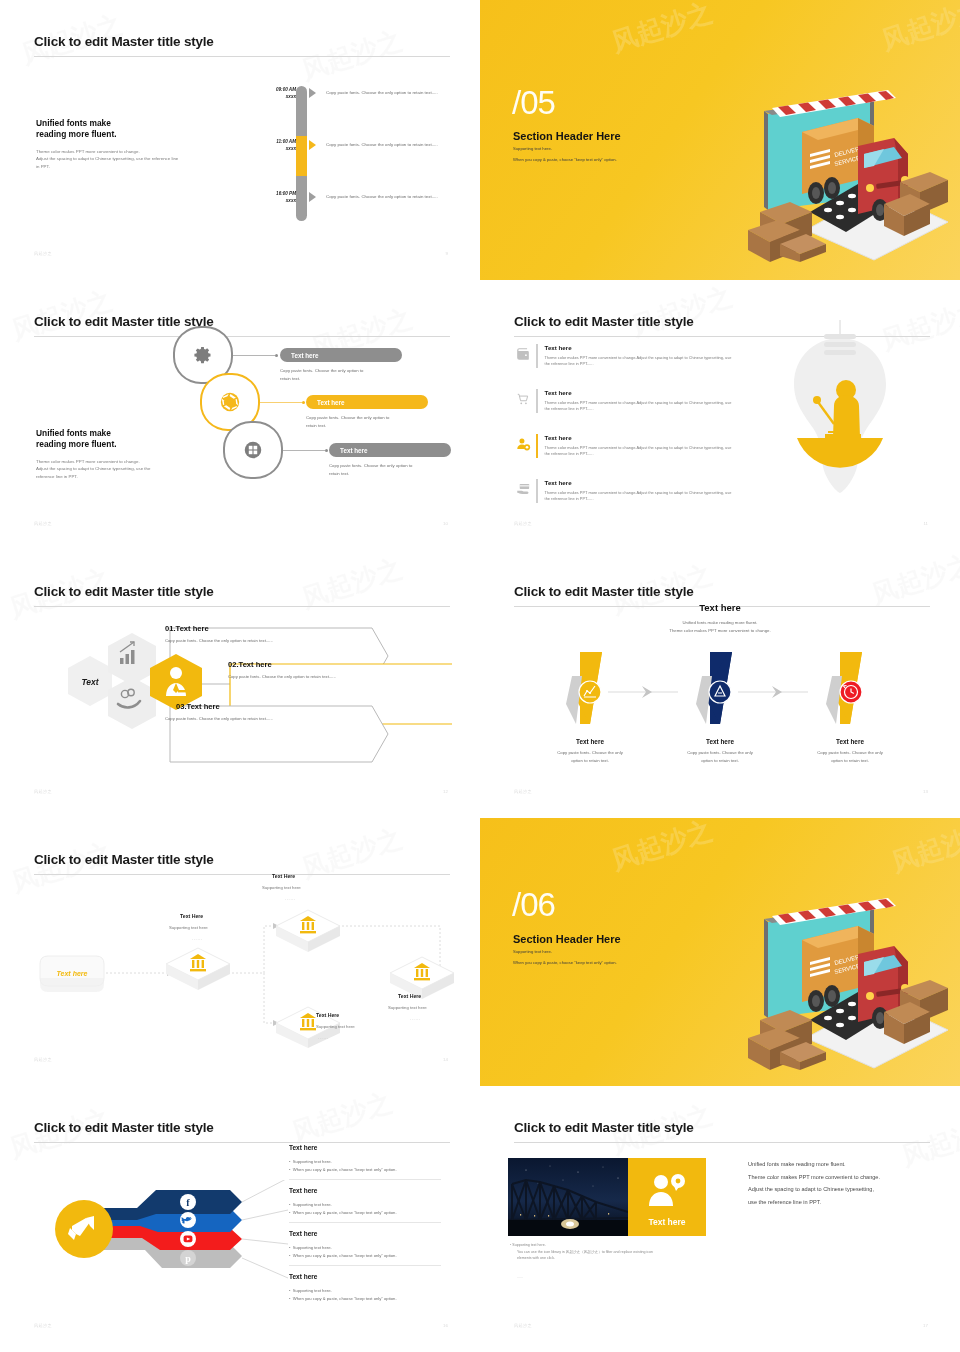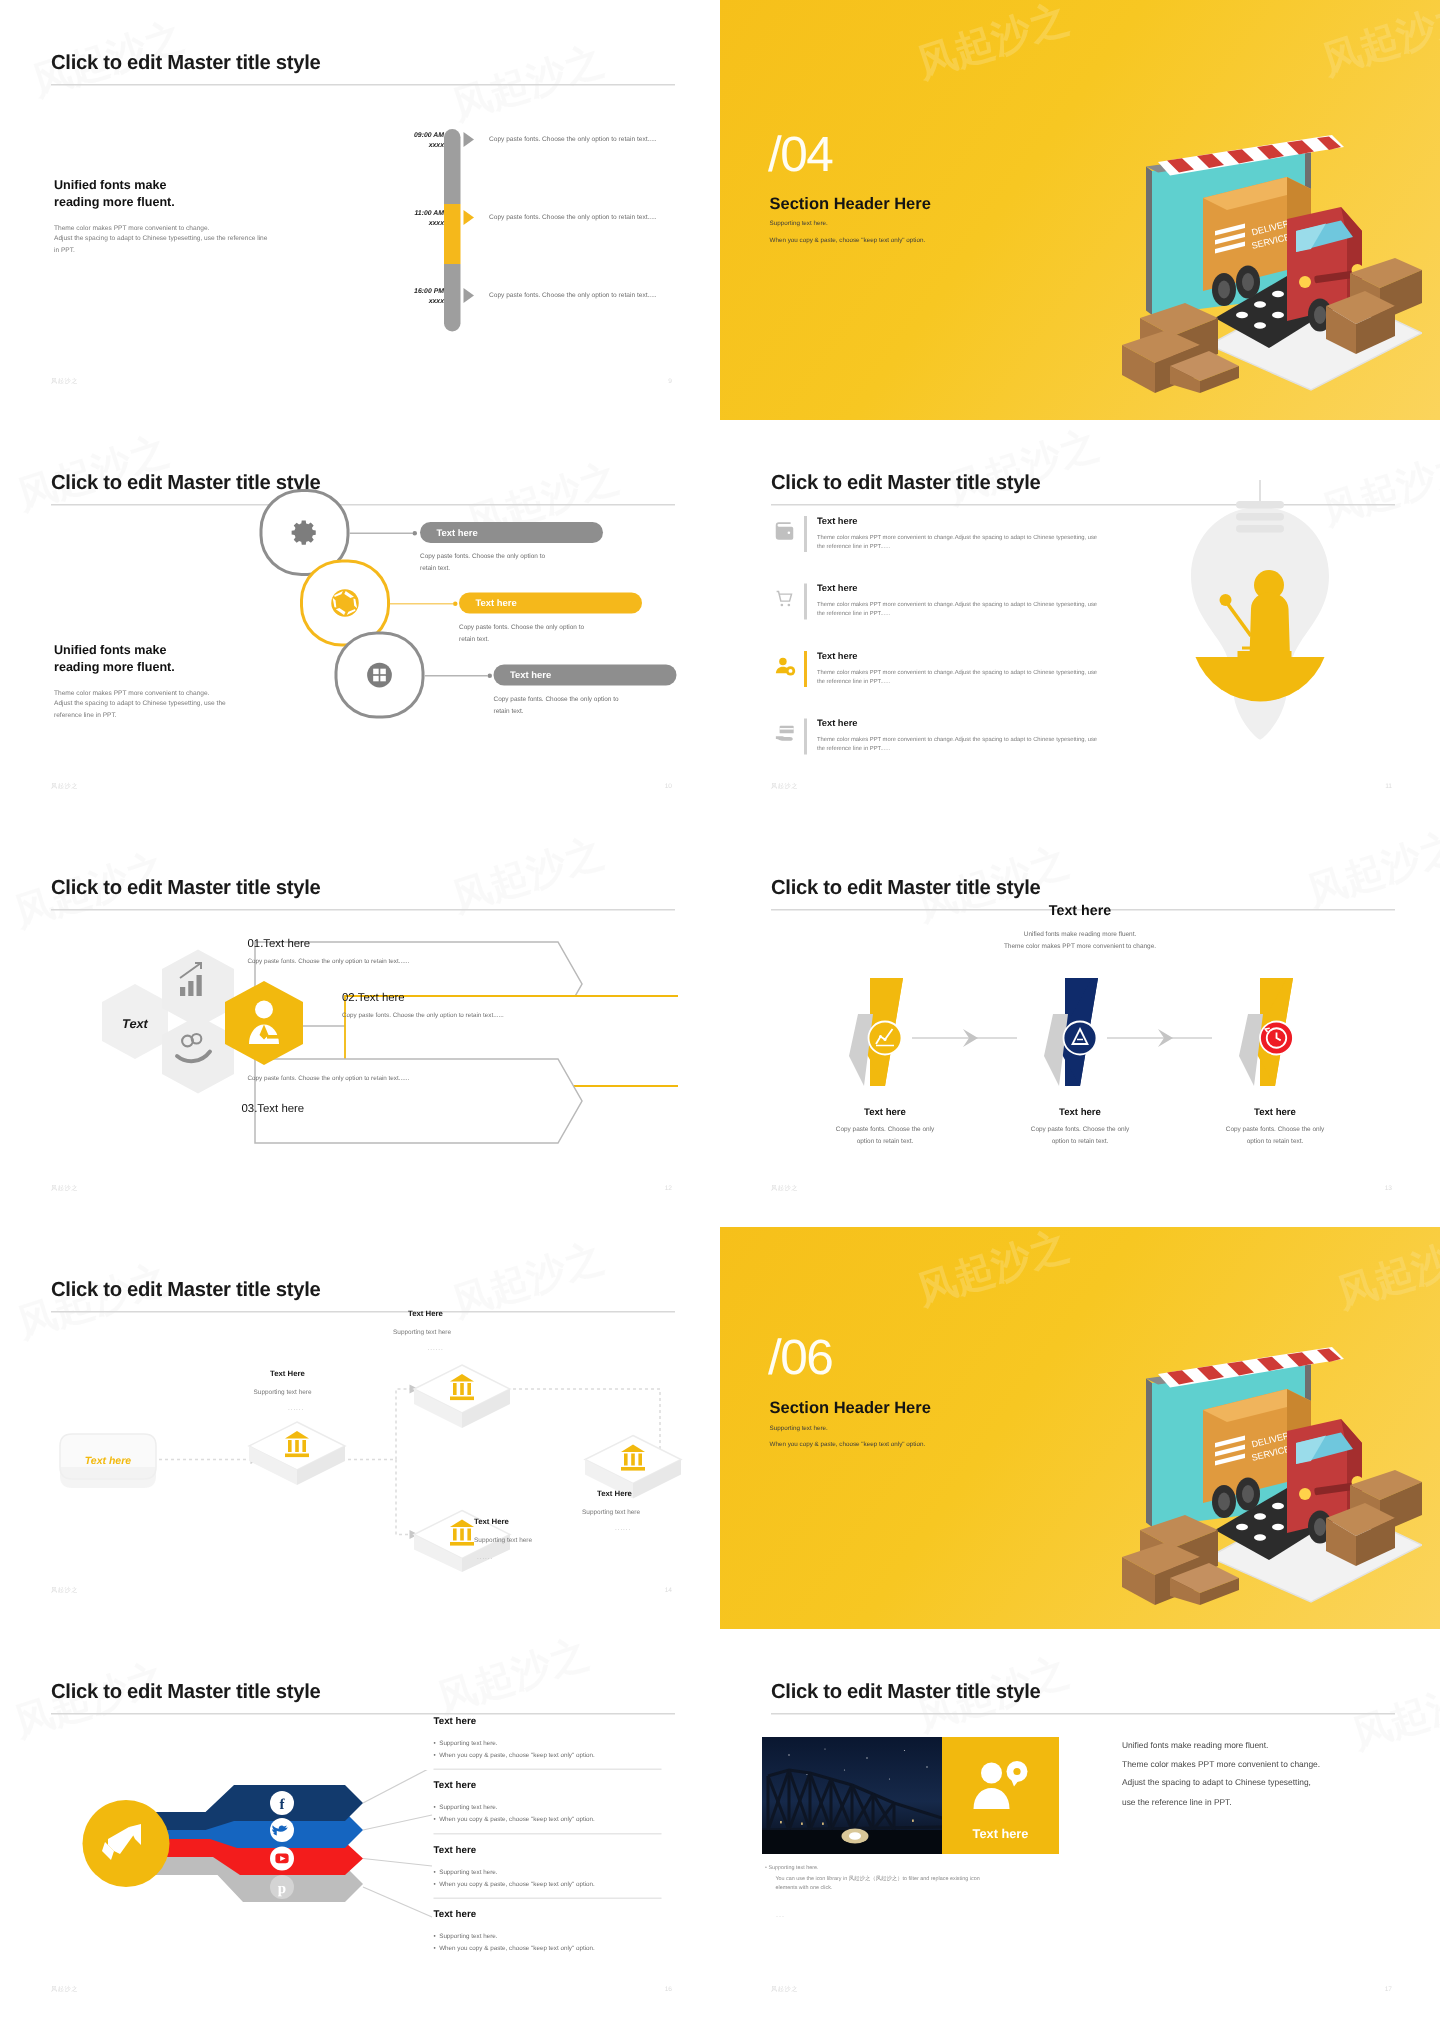--- a/index.html
+++ b/index.html
@@ -54,21 +54,21 @@
   .conn.y { background:#F8D071; }
   .conn-dot { position:absolute; width:3px; height:3px; border-radius:50%; background:#8e8e8e; }
 
   
   .li { position:absolute; display:flex; }
   .li-ic { width:26px; display:flex; align-items:flex-start; justify-content:center; padding-top:3px; }
   .li-bar { width:1.6px; background:#cfcfcf; margin-right:7px; }
   .li-bar.y { background:#F5B81B; }
   .li-h { font-size:6.2px; font-weight:bold; color:#141414; }
   .li-p { margin-top:3.5px; font-size:3.9px; color:#7d7d7d; line-height:1.75; width:192px; }
-  .ab-h { position:absolute; font-size:7.6px; font-weight:normal; color:#111;text-align:center; }
+  .ab-h { position:absolute; font-size:7.6px; font-weight:bold; color:#111;text-align:center; }
   .ab-p { position:absolute; font-size:4.2px; color:#6e6e6e; }
 
   
   .flagcol { position:absolute; width:120px; text-align:center; }
   .flagcol .fh { font-size:6.4px; font-weight:bold; color:#111; }
   .flagcol .fp { margin-top:4px; font-size:4.3px; color:#6e6e6e; line-height:1.8; padding:0 16px; }
 
   
   .node-h { position:absolute; font-size:5.2px; font-weight:bold; color:#1a1a1a; }
   .node-p { position:absolute; font-size:4.3px; color:#777; }
@@ -130,21 +130,21 @@
       </div>
 
       <div class="footer-brand">风起沙之</div>
       <div class="footer-num">9</div>
     </div>
   </div>
 
   <div class="slide sec">
     <div class="wm" style="left:130px;top:10px;color:#fff;opacity:.18;">风起沙之</div>
     <div class="wm" style="left:400px;top:8px;color:#fff;opacity:.15;">风起沙之</div>
-    <div class="num" style="top:86px;">/04</div>
+    <div class="num" style="top:86px;">/05</div>
     <div class="hd" style="top:130px;">Section Header Here</div>
     <div class="sub1" style="top:146px;">Supporting text here.</div>
     <div class="sub2" style="top:157px;">When you copy &amp; paste, choose "keep text only" option.</div>
 
     <svg class="truck-wrap" style="left:218px;top:62px;" width="250" height="200" viewBox="0 0 250 200">
 
       <path d="M108 168 L182 128 L250 160 L176 198 Z" fill="#f2f2f2"></path>
       <path d="M108 168 L182 128 L250 160 L176 198 Z" fill="none" stroke="#e2e2e2"></path>
 
       <path d="M70 52 L172 38 L172 135 L70 148 Z" fill="#5fd0cf"></path>
@@ -422,21 +422,21 @@
           <rect x="14" y="24" width="8" height="2.4" fill="#F2B90E"></rect>
         </g>
       </svg>
 
       <div class="ab-h" style="left:165px;top:66px;">01.Text here</div>
       <div class="ab-p" style="left:165px;top:80px;">Copy paste fonts. Choose the only option to retain text......</div>
 
       <div class="ab-h" style="left:228px;top:102px;">02.Text here</div>
       <div class="ab-p" style="left:228px;top:116px;">Copy paste fonts. Choose the only option to retain text......</div>
 
-      <div class="ab-h" style="left:161px;top:144px;margin-top:32px;">03.Text here</div>
+      <div class="ab-h" style="left:176px;top:144px;">03.Text here</div>
       <div class="ab-p" style="left:165px;top:158px;">Copy paste fonts. Choose the only option to retain text......</div>
 
       <div class="footer-brand">风起沙之</div>
       <div class="footer-num">12</div>
     </div>
   </div>
 
   <div class="slide">
     <div class="slide-inner">
       <div class="wm" style="left:130px;top:14px;">风起沙之</div>

